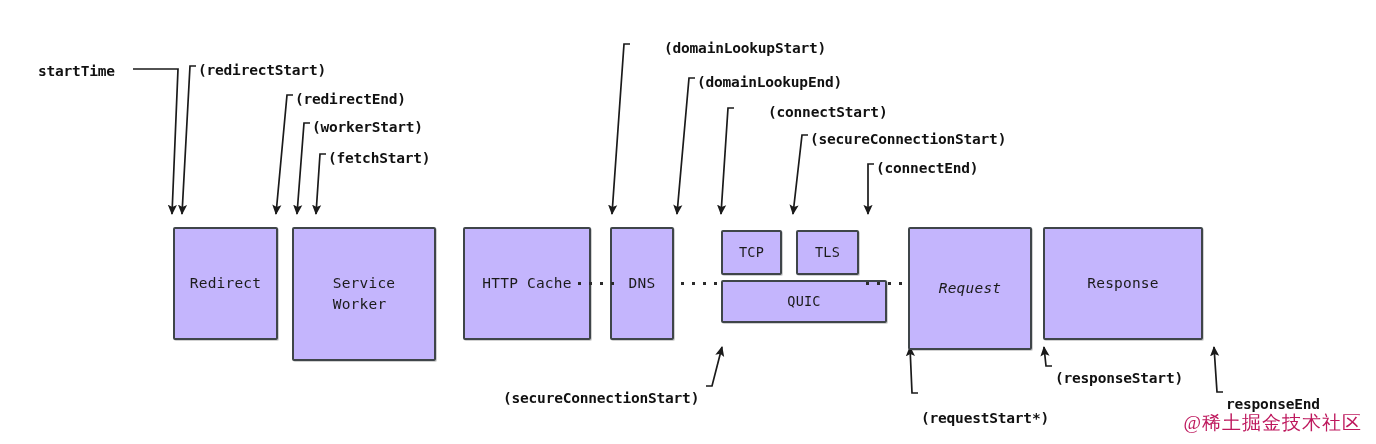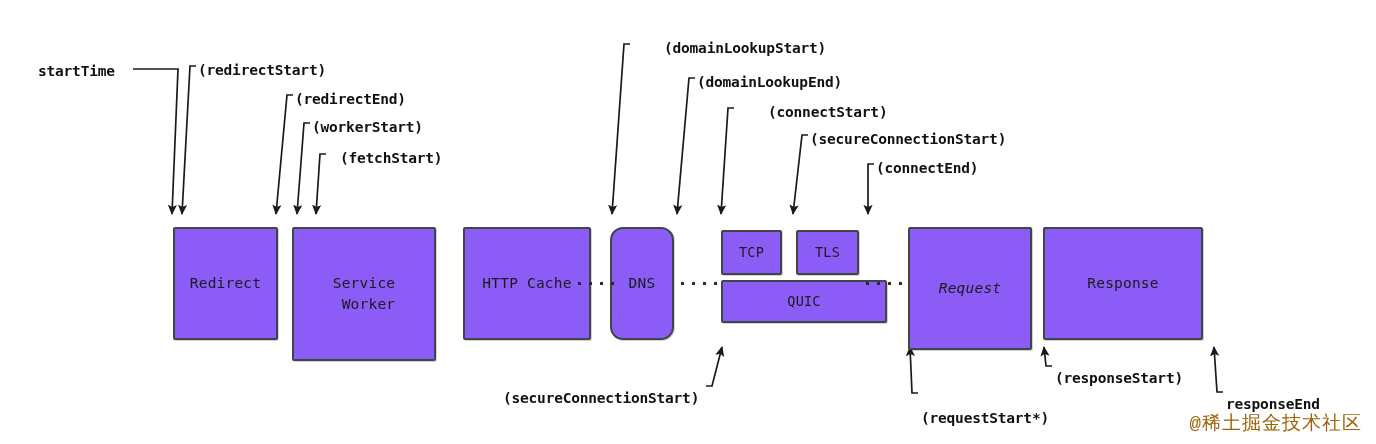--- a/index.html
+++ b/index.html
@@ -17,27 +17,27 @@
   }
   #svg-layer {
     position: absolute;
     left: 0; top: 0;
     width: 1376px;
     height: 444px;
   }
   .stage-box {
     position: absolute;
     box-sizing: border-box;
-    background: #8b5cf6;
+    background: #c4b5fd;
     border: 2px solid #3f4549;
     border-radius: 2px;
     display: flex;
     align-items: center;
     justify-content: center;
-    text-align: right;
+    text-align: left;
     color: #1b1b1b;
     font-family: "DejaVu Sans Mono", "Liberation Mono", monospace;
     font-size: 14.5px;
     line-height: 1.45;
     letter-spacing: 0.2px;
     box-shadow: 1px 1px 0 rgba(0,0,0,0.18);
   }
   .stage-box.small { font-size: 13.5px; }
   .marker {
     position: absolute;
@@ -57,23 +57,23 @@
   .dots i {
     display: block;
     width: 3px;
     height: 3px;
     background: #2b2b2b;
   }
   .watermark {
     position: absolute;
     right: 14px;
     bottom: 8px;
-    color: #a16207;
+    color: #be185d;
     font-size: 19px;
-    font-family: Liberation Mono, monospace;
+    font-family: Liberation Serif, serif;
     letter-spacing: 1px;
     white-space: nowrap;
   }
 </style>
 </head>
 <body>
 
 <div id="stage">
 
   <svg id="svg-layer" viewBox="0 0 1376 444" xmlns="http://www.w3.org/2000/svg">
@@ -118,21 +118,21 @@
 
   <div class="stage-box" style="left:292px; top:227px; width:144px; height:134px; white-space:pre-line;">
     <span style="white-space:pre-line;">Service
 Worker</span>
   </div>
 
   <div class="stage-box" style="left:443px; top:227px; width:128px; height:113px;margin-left:20px;">
     <span>HTTP Cache</span>
   </div>
 
-  <div class="stage-box" style="left:610px; top:227px; width:64px; height:113px;border-radius:13px;">
+  <div class="stage-box" style="left:610px; top:227px; width:64px; height:113px;">
     <span>DNS</span>
   </div>
 
   <div class="stage-box small" style="left:721px; top:230px; width:61px; height:45px;">
     <span>TCP</span>
   </div>
 
   <div class="stage-box small" style="left:796px; top:230px; width:63px; height:45px;">
     <span>TLS</span>
   </div>
@@ -167,21 +167,21 @@
     <i></i>
     <i></i>
     <i></i>
     <i></i>
   </div>
 
   <div class="marker" style="left:38px; top:63px;">startTime</div>
   <div class="marker" style="left:198px; top:62px;">(redirectStart)</div>
   <div class="marker" style="left:295px; top:91px;">(redirectEnd)</div>
   <div class="marker" style="left:312px; top:119px;">(workerStart)</div>
-  <div class="marker" style="left:328px; top:150px;margin-left:12px;">(fetchStart)</div>
+  <div class="marker" style="left:328px; top:150px;">(fetchStart)</div>
   <div class="marker" style="left:664px; top:40px;">(domainLookupStart)</div>
   <div class="marker" style="left:697px; top:74px;">(domainLookupEnd)</div>
   <div class="marker" style="left:736px; top:104px;margin-left:32px;">(connectStart)</div>
   <div class="marker" style="left:810px; top:131px;">(secureConnectionStart)</div>
   <div class="marker" style="left:876px; top:160px;">(connectEnd)</div>
 
   <div class="marker" style="left:503px; top:390px;">(secureConnectionStart)</div>
   <div class="marker" style="left:921px; top:397px;margin-top:13px;">(requestStart*)</div>
   <div class="marker" style="left:1055px; top:370px;">(responseStart)</div>
   <div class="marker" style="left:1226px; top:396px;">responseEnd</div>

